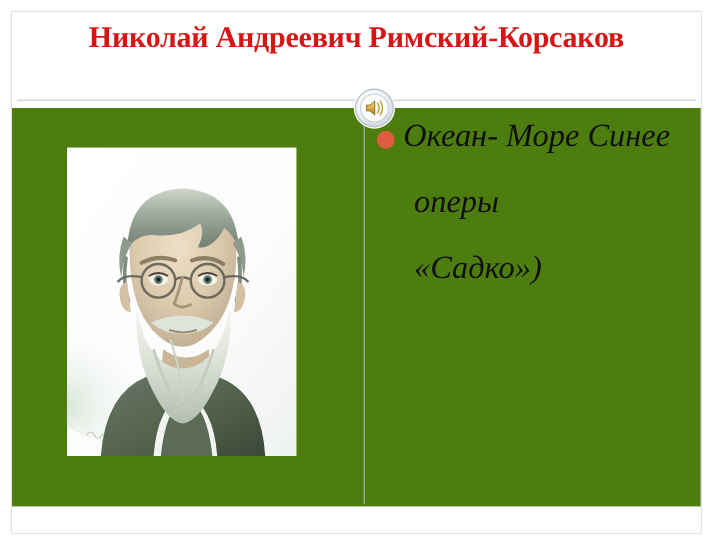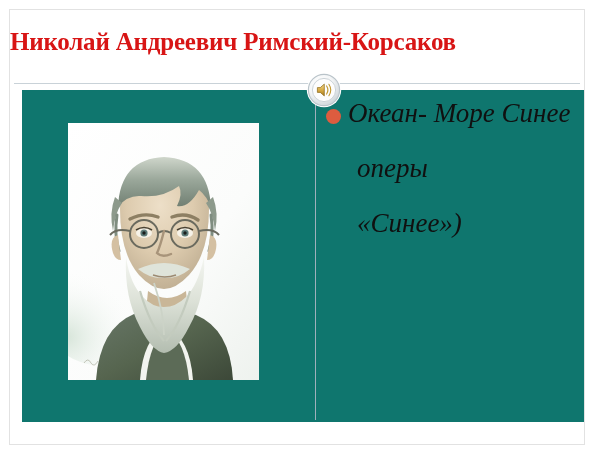--- a/index.html
+++ b/index.html
@@ -38,46 +38,47 @@
     top: 0;
     width: 100%;
     height: 73px;
     background: #ffffff;
   }
 
   .slide-title {
     position: absolute;
     left: 0;
     right: 0;
-    top: 18px;
+    top: 8px;
+    text-align: center;
     font-family: "Liberation Serif", serif;
     font-weight: bold;
     font-size: 25px;
     letter-spacing: -0.2px;
     color: #d81515;
     white-space: nowrap;
   }
 
   .title-rule {
     position: absolute;
     left: 4px;
     right: 4px;
     top: 73px;
     height: 1px;
     background: #c9d2d8;
   }
 
   
   .body-area {
     position: absolute;
-    left: 12px;
+    left: 0;
     top: 80px;
     width: 100%;
     height: 332px;
-    background: #0f766e;
+    background: #4d7c0f;
   }
 
   
   .col-divider {
     position: absolute;
     left: 293px;
     top: 2px;
     width: 1px;
     height: 328px;
     background: #9fb0bb;
@@ -293,21 +294,21 @@
       <div class="text-col">
 
         <p class="bullet-para">
           <span class="bullet-dot"></span>
           <span>Океан- Море</span>
           <span>Синее</span>
         </p>
 
         <p class="plain-para">
           <span class="ind">оперы</span>
-          <span class="ind">«Синее»)</span>
+          <span class="ind">«Садко»)</span>
         </p>
 
       </div>
 
     </div>
 
   </div>
 </div>
 
 </body></html>

